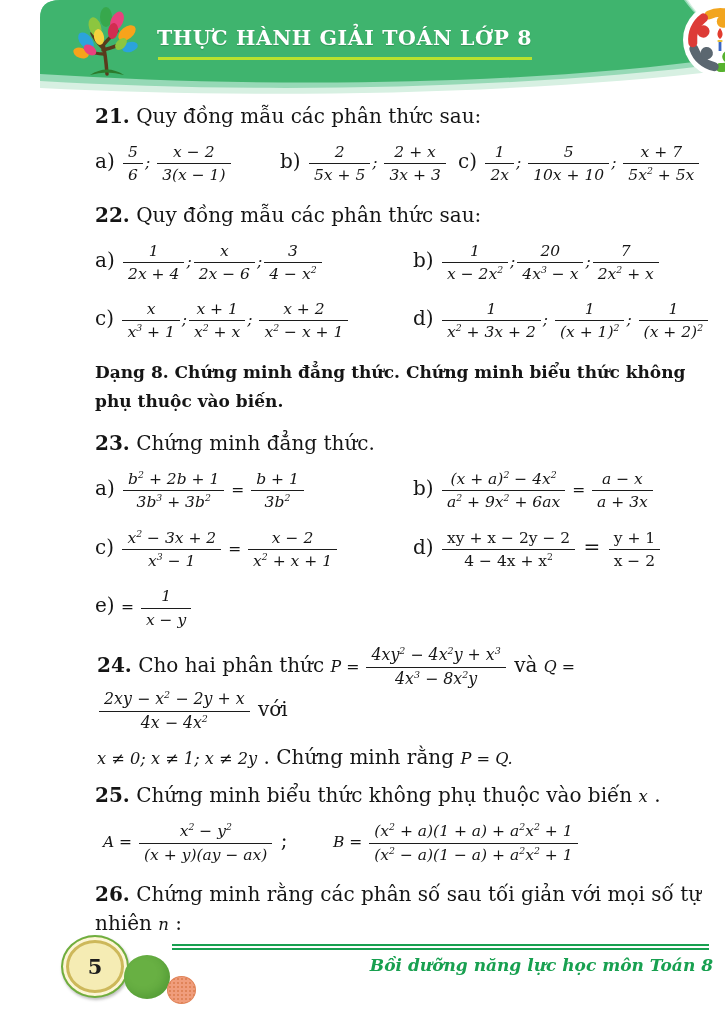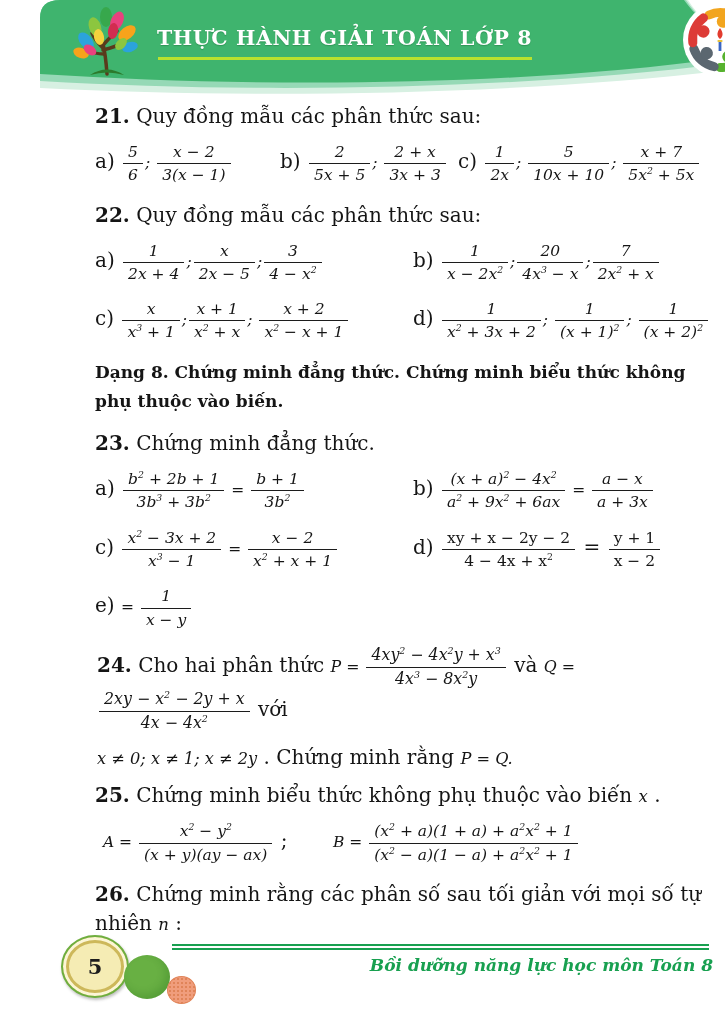--- a/index.html
+++ b/index.html
@@ -147,21 +147,21 @@
 
     <div class="stmt"><span class="tb">21.</span><span class="tr"> Quy đồng mẫu các phân thức sau:</span></div>
     <div class="frow cols21">
       <div class="cell"><span class="tr">a) </span><span class="frac"><span class="num">5</span><span class="den">6</span></span><span class="ti">; </span><span class="frac"><span class="num">x − 2</span><span class="den">3(x − 1)</span></span></div>
       <div class="cell"><span class="tr">b) </span><span class="frac"><span class="num">2</span><span class="den">5x + 5</span></span><span class="ti">; </span><span class="frac"><span class="num">2 + x</span><span class="den">3x + 3</span></span></div>
       <div class="cell"><span class="tr">c) </span><span class="frac"><span class="num">1</span><span class="den">2x</span></span><span class="ti">; </span><span class="frac"><span class="num">5</span><span class="den">10x + 10</span></span><span class="ti">; </span><span class="frac"><span class="num">x + 7</span><span class="den">5x<sup>2</sup> + 5x</span></span></div>
     </div>
 
     <div class="stmt"><span class="tb">22.</span><span class="tr"> Quy đồng mẫu các phân thức sau:</span></div>
     <div class="frow cols2">
-      <div class="cell"><span class="tr">a) </span><span class="frac"><span class="num">1</span><span class="den">2x + 4</span></span><span class="ti">;</span><span class="frac"><span class="num">x</span><span class="den">2x − 5</span></span><span class="ti">;</span><span class="frac"><span class="num">3</span><span class="den">4 − x<sup>2</sup></span></span></div>
+      <div class="cell"><span class="tr">a) </span><span class="frac"><span class="num">1</span><span class="den">2x + 4</span></span><span class="ti">;</span><span class="frac"><span class="num">x</span><span class="den">2x − 6</span></span><span class="ti">;</span><span class="frac"><span class="num">3</span><span class="den">4 − x<sup>2</sup></span></span></div>
       <div class="cell"><span class="tr">b) </span><span class="frac"><span class="num">1</span><span class="den">x − 2x<sup>2</sup></span></span><span class="ti">;</span><span class="frac"><span class="num">20</span><span class="den">4x<sup>3</sup> − x</span></span><span class="ti">;</span><span class="frac"><span class="num">7</span><span class="den">2x<sup>2</sup> + x</span></span></div>
     </div>
     <div class="frow cols2">
       <div class="cell"><span class="tr">c) </span><span class="frac"><span class="num">x</span><span class="den">x<sup>3</sup> + 1</span></span><span class="ti">;</span><span class="frac"><span class="num">x + 1</span><span class="den">x<sup>2</sup> + x</span></span><span class="ti">; </span><span class="frac"><span class="num">x + 2</span><span class="den">x<sup>2</sup> − x + 1</span></span></div>
       <div class="cell"><span class="tr">d) </span><span class="frac"><span class="num">1</span><span class="den">x<sup>2</sup> + 3x + 2</span></span><span class="ti">; </span><span class="frac"><span class="num">1</span><span class="den">(x + 1)<sup>2</sup></span></span><span class="ti">; </span><span class="frac"><span class="num">1</span><span class="den">(x + 2)<sup>2</sup></span></span></div>
     </div>
 
     <div class="dheading">Dạng 8. Chứng minh đẳng thức. Chứng minh biểu thức không phụ thuộc vào biến.</div>
 
     <div class="stmt"><span class="tb">23.</span><span class="tr"> Chứng minh đẳng thức.</span></div>

